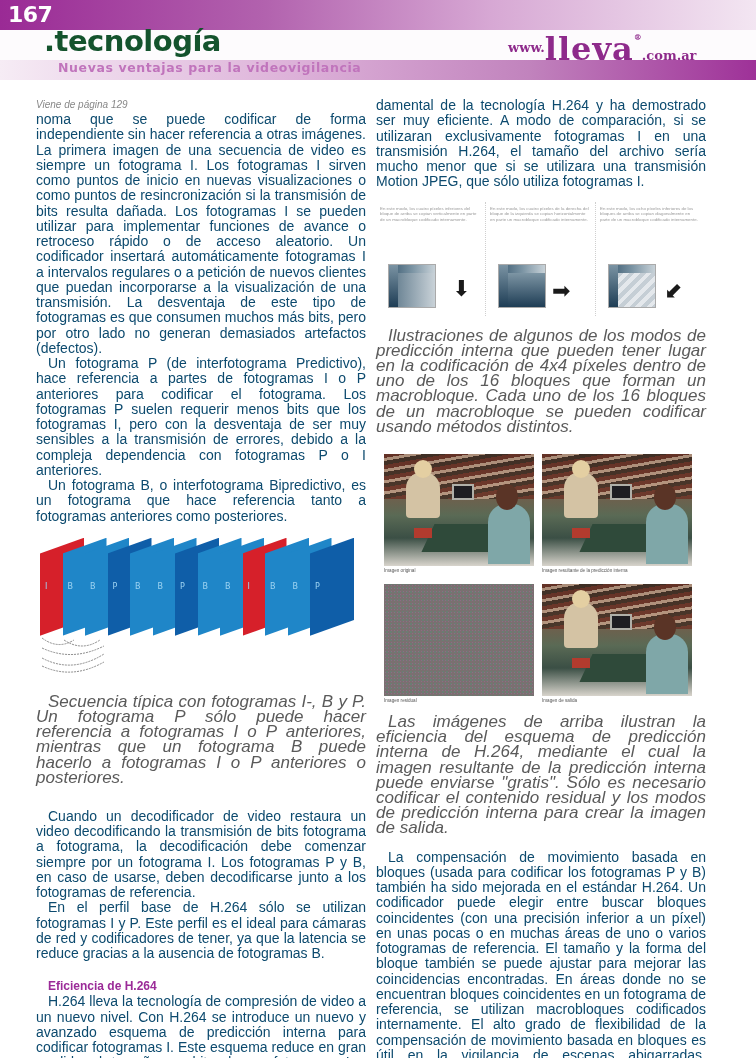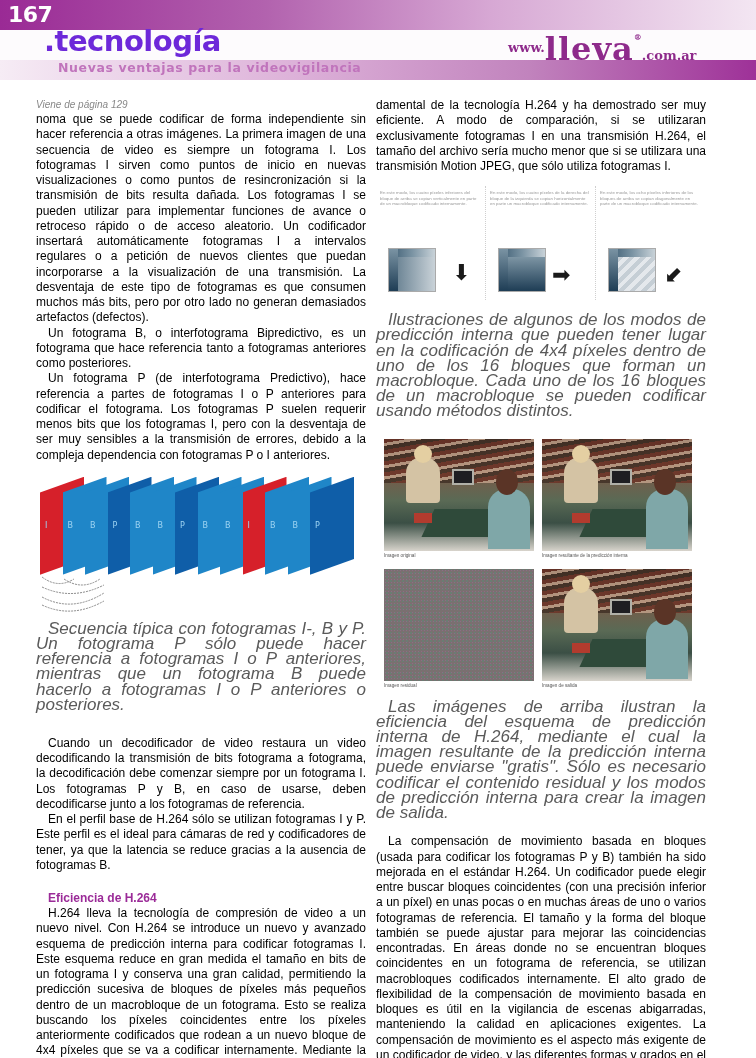--- a/index.html
+++ b/index.html
@@ -11,21 +11,21 @@
     position: absolute; left: 0; top: 0; width: 756px; height: 30px;
     background: linear-gradient(90deg, #9a2a95 0%, #b262ae 35%, #d7a8d4 65%, #f3e6f2 100%);
   }
   .page-num {
     position: absolute; left: 8px; top: 2px; font-family: "DejaVu Sans", sans-serif;
     font-weight: bold; font-size: 22px; color: #ffffff; letter-spacing: -0.5px;
   }
   .hdr-mid { position: absolute; left: 0; top: 30px; width: 756px; height: 30px; background: #fdfbfd; }
   .section-title {
     position: absolute; left: 44px; top: 24px; font-family: "DejaVu Sans", sans-serif;
-    font-weight: bold; font-size: 29px; color: #6d28d9; letter-spacing: -0.5px;
+    font-weight: bold; font-size: 29px; color: #14532d; letter-spacing: -0.5px;
   }
   .hdr-bot {
     position: absolute; left: 0; top: 60px; width: 756px; height: 20px;
     background: linear-gradient(90deg, #f6ecf5 0%, #dcb0d8 40%, #c183bd 70%, #9e3198 100%);
   }
   .subtitle {
     position: absolute; left: 58px; top: 60px; font-family: "DejaVu Sans", sans-serif;
     font-weight: bold; font-size: 12.5px; color: #c074bc; letter-spacing: 0.6px;
   }
   .logo { position: absolute; left: 508px; top: 30px; color: #8e2a8b; font-family: "DejaVu Serif", serif; font-weight: bold; white-space: nowrap; }
@@ -33,22 +33,22 @@
   .logo .rnds { font-size: 32px; letter-spacing: 1px; }
   .logo .reg { font-size: 8px; position: relative; top: -20px; }
   .logo .com { font-size: 13px; }
 
   
   .col { position: absolute; top: 98px; width: 330px; }
   .col-left { left: 36px; }
   .col-right { left: 376px; }
 
   .p {
-    font-family: "Liberation Sans", sans-serif; font-size: 12px; line-height: 15.25px;
-    text-align: justify; color: #000000;
+    font-family: "Liberation Sans", sans-serif; font-size: 14px; line-height: 15.25px;
+    text-align: justify; color: #0c4a6e;
   }
   .p.indent { text-indent: 12px; }
   .cont-note { font-family: "Liberation Sans", sans-serif; font-style: italic; font-size: 10px; color: #888; line-height: 14px; }
   .cont-next { text-align: right; }
   .caption {
     font-family: "Liberation Sans", sans-serif; font-style: italic; font-size: 17px;
     line-height: 15.2px; color: #5a5a5a; text-align: justify;
   }
   .caption.indent { text-indent: 12px; }
   .subhead { font-family: "Liberation Sans", sans-serif; font-weight: bold; font-size: 12px; color: #9b2b98; padding-left: 12px; line-height: 16px; }
@@ -108,22 +108,22 @@
 <div class="hdr-bot"></div>
 <div class="section-title">.tecnología</div>
 <div class="subtitle">Nuevas ventajas para la videovigilancia</div>
 <div class="logo">
   <span class="www">www.</span><span class="rnds">lleva</span><span class="reg">®</span><span class="com">.com.ar</span>
 </div>
 
 <div class="col col-left">
   <div class="cont-note">Viene de página 129</div>
   <p class="p">noma que se puede codificar de forma independiente sin hacer referencia a otras imágenes. La primera imagen de una secuencia de video es siempre un fotograma I. Los fotogramas I sirven como puntos de inicio en nuevas visualizaciones o como puntos de resincronización si la transmisión de bits resulta dañada. Los fotogramas I se pueden utilizar para implementar funciones de avance o retroceso rápido o de acceso aleatorio. Un codificador insertará automáticamente fotogramas I a intervalos regulares o a petición de nuevos clientes que puedan incorporarse a la visualización de una transmisión. La desventaja de este tipo de fotogramas es que consumen muchos más bits, pero por otro lado no generan demasiados artefactos (defectos).</p>
+  <p class="p indent">Un fotograma P (de interfotograma Predictivo), hace referencia a partes de fotogramas I o P anteriores para codificar el fotograma. Los fotogramas P suelen requerir menos bits que los fotogramas I, pero con la desventaja de ser muy sensibles a la transmisión de errores, debido a la compleja dependencia con fotogramas P o I anteriores.</p>
   <p class="p indent">Un fotograma B, o interfotograma Bipredictivo, es un fotograma que hace referencia tanto a fotogramas anteriores como posteriores.</p>
-  <p class="p indent">Un fotograma P (de interfotograma Predictivo), hace referencia a partes de fotogramas I o P anteriores para codificar el fotograma. Los fotogramas P suelen requerir menos bits que los fotogramas I, pero con la desventaja de ser muy sensibles a la transmisión de errores, debido a la compleja dependencia con fotogramas P o I anteriores.</p>
 
   <div class="seq-fig">
     <div id="frames">
         <div class="frame" style="left: 4px; background: rgb(214, 32, 42); z-index: 0;">
           <span>I</span>
         </div>
         <div class="frame" style="left: 26.5px; background: rgb(31, 134, 200); z-index: 1;">
           <span>B</span>
         </div>
         <div class="frame" style="left: 49px; background: rgb(31, 134, 200); z-index: 2;">
@@ -163,21 +163,21 @@
     <svg class="arrows" width="80" height="40">
       <g fill="none" stroke="#8a8a8a" stroke-width="1" stroke-dasharray="2,1">
         <path d="M4 2 Q20 14 36 4"></path>
         <path d="M26 4 Q44 16 62 4"></path>
         <path d="M4 12 Q34 26 66 10"></path>
         <path d="M4 22 Q34 38 66 18"></path>
         <path d="M4 30 Q34 44 66 26"></path>
       </g>
     </svg>
   </div>
-  <p class="caption indent" style="margin-top:2px">Secuencia típica con fotogramas I-, B y P. Un fotograma P sólo puede hacer referencia a fotogramas I o P anteriores, mientras que un fotograma B puede hacerlo a fotogramas I o P anteriores o posteriores.</p>
+  <p class="caption indent" style="margin-top:14px">Secuencia típica con fotogramas I-, B y P. Un fotograma P sólo puede hacer referencia a fotogramas I o P anteriores, mientras que un fotograma B puede hacerlo a fotogramas I o P anteriores o posteriores.</p>
 
   <div style="height:24px"></div>
   <p class="p indent">Cuando un decodificador de video restaura un video decodificando la transmisión de bits fotograma a fotograma, la decodificación debe comenzar siempre por un fotograma I. Los fotogramas P y B, en caso de usarse, deben decodificarse junto a los fotogramas de referencia.</p>
   <p class="p indent">En el perfil base de H.264 sólo se utilizan fotogramas I y P. Este perfil es el ideal para cámaras de red y codificadores de tener, ya que la latencia se reduce gracias a la ausencia de fotogramas B.</p>
 
   <div style="height:17px"></div>
   <div class="subhead">Eficiencia de H.264</div>
   <p class="p indent">H.264 lleva la tecnología de compresión de video a un nuevo nivel. Con H.264 se introduce un nuevo y avanzado esquema de predicción interna para codificar fotogramas I. Este esquema reduce en gran medida el tamaño en bits de un fotograma I y conserva una gran calidad, permitiendo la predicción sucesiva de bloques de píxeles más pequeños dentro de un macrobloque de un fotograma. Esto se realiza buscando los píxeles coincidentes entre los píxeles anteriormente codificados que rodean a un nuevo bloque de 4x4 píxeles que se va a codificar internamente. Mediante la reutilización de los valores de píxel que ya han sido codificados, se puede reducir drásticamente el tamaño en bits. Esta nueva predicción interna es una parte fun-</p>
 </div>
 

